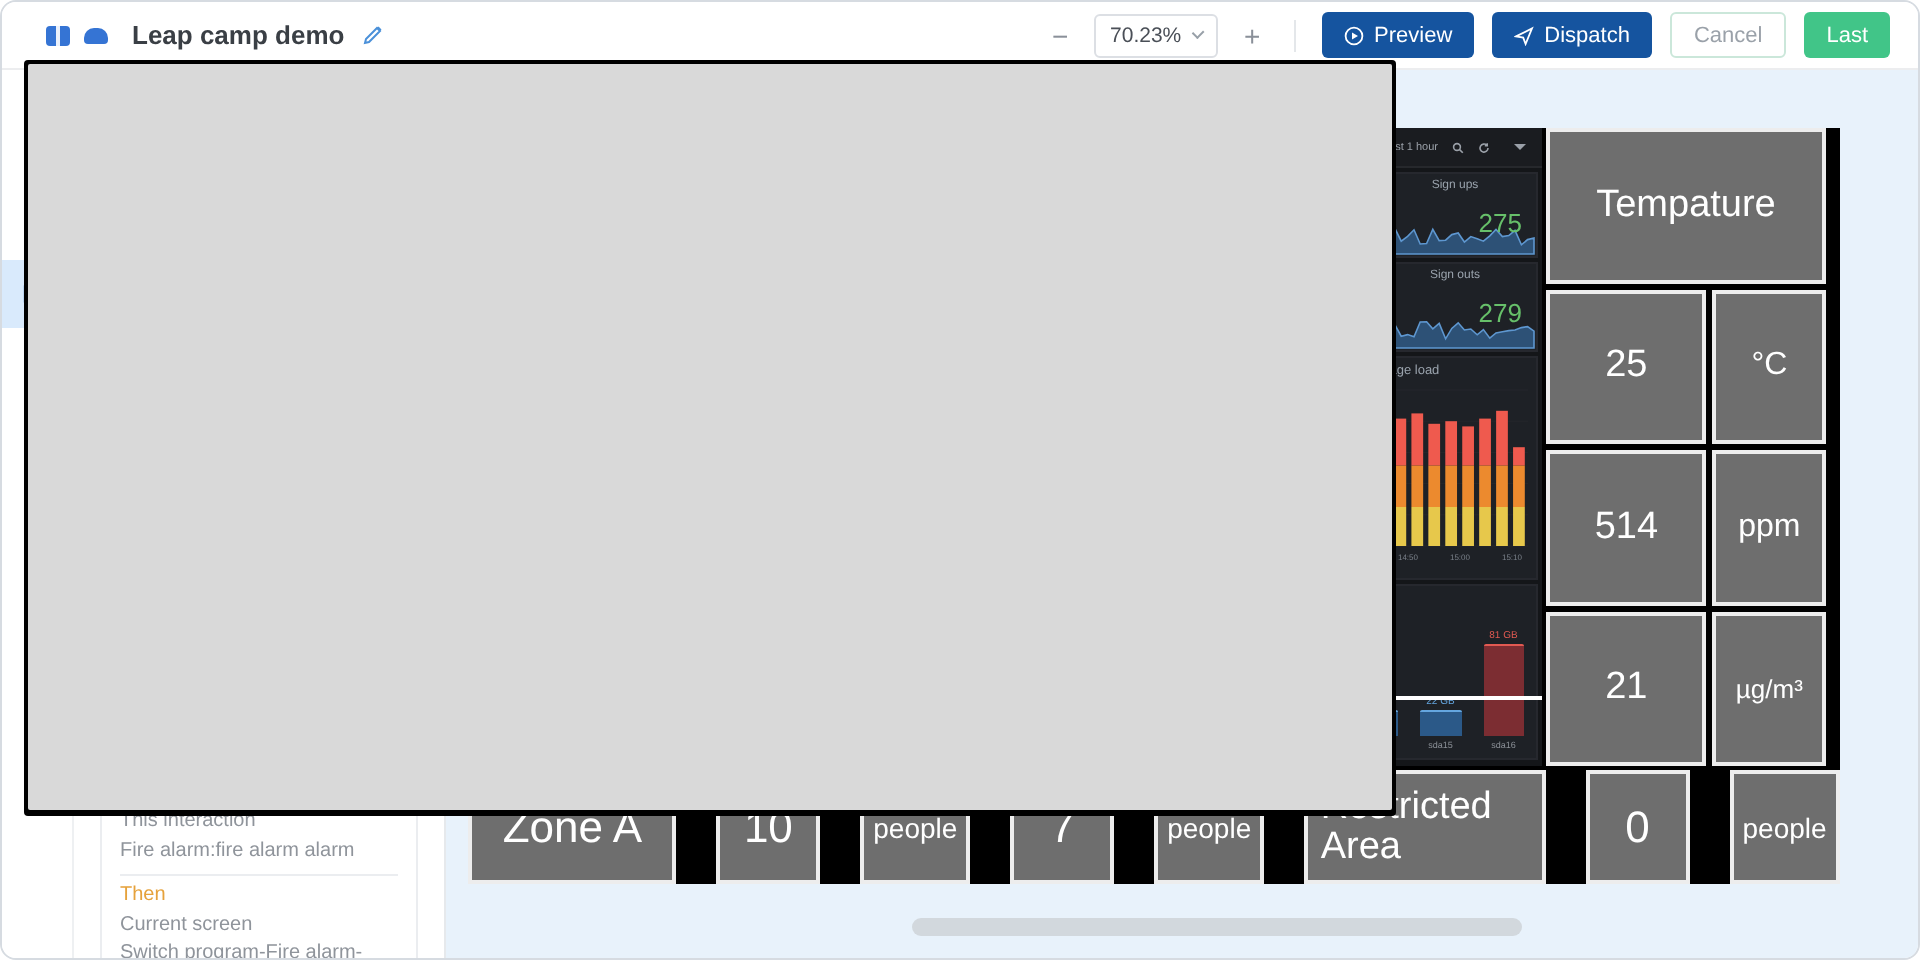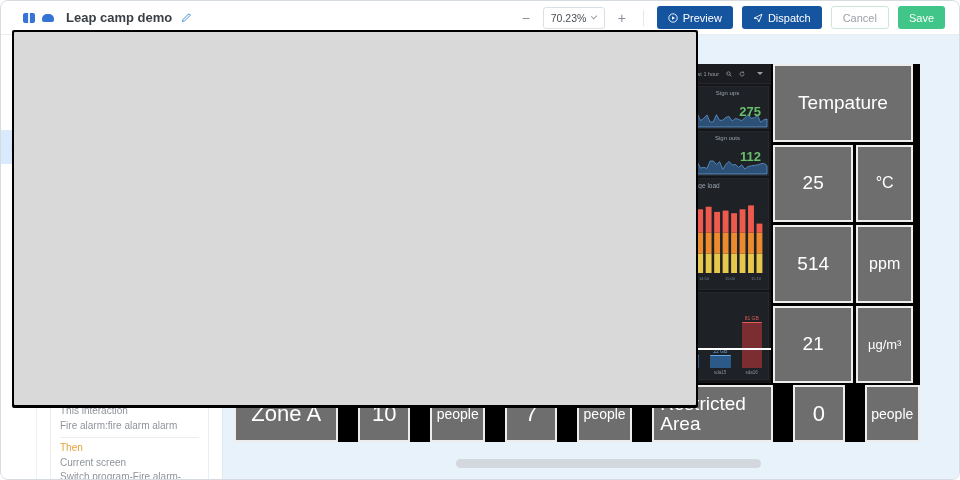--- a/index.html
+++ b/index.html
@@ -65,21 +65,21 @@
 .g-h-grid{width:8px;height:8px;border:1px solid #8a9099;border-radius:1px;margin-right:5px;position:relative}
 .g-h-grid:after{content:"";position:absolute;left:2.5px;top:0;width:1px;height:100%;background:#8a9099}
 .g-title{font-size:7px;font-weight:bold}
 .g-caret{width:0;height:0;border-left:3px solid transparent;border-right:3px solid transparent;border-top:3px solid #9aa0a8;margin-left:5px}
 .g-h-right{margin-left:auto;display:flex;align-items:center;gap:7px;color:#9aa0a8}
 .g-mini{width:6px;height:6px}
 .g-time{font-size:5.5px;display:flex;align-items:center;gap:3px}
 .panel{position:absolute;background:#1e2126;border:1px solid #26282e}
 .p-title{font-size:6.5px;color:#9aa3ad;text-align:center;padding-top:3px;white-space:nowrap;overflow:hidden}
 .p-title.small{font-size:6px}
-.stat-num{position:absolute;right:7px;top:17px;font-size:13px;font-weight:bold;color:#67c06a}
+.stat-num{position:absolute;right:7px;top:17px;font-size:13px;font-weight:normal;color:#67c06a}
 .gauge-val{position:absolute;left:0;right:0;bottom:3px;text-align:center;font-size:7px;font-weight:bold;color:#e8eaec}
 .white-line{position:absolute;left:0;top:284px;width:537px;height:2px;background:#fff;z-index:5}
 #p-memcpu{left:26px;top:22px;width:169px;height:90px}
 #p-logins{left:197px;top:22px;width:168px;height:90px}
 #p-gauge-mem{left:367px;top:22px;width:83px;height:43px}
 #p-signups{left:452px;top:22px;width:83px;height:43px}
 #p-gauge-logout{left:367px;top:67px;width:83px;height:45px}
 #p-signouts{left:452px;top:67px;width:83px;height:45px}
 #p-requests{left:26px;top:114px;width:339px;height:112px}
 #p-pageload{left:367px;top:114px;width:168px;height:112px}
@@ -137,21 +137,21 @@
           </svg>
         <span>Preview</span>
       </button>
       <button class="btn btn-primary">
         <svg width="10" height="10" viewBox="0 0 10 10">
             <path d="M1 5.2 L9 1.2 L5.8 9 L4.6 5.8 Z" fill="none" stroke="#fff" stroke-width="0.9"></path>
           </svg>
         <span>Dispatch</span>
       </button>
       <button class="btn btn-cancel">Cancel</button>
-      <button class="btn btn-save">Save</button>
+      <button class="btn btn-save">Last</button>
     </div>
   </div>
 
   <div class="rail">
     <div class="rail-item" style="top:3px">
       <svg width="14" height="14" viewBox="0 0 14 14">
           <circle cx="7" cy="7" r="3" fill="none" stroke="currentColor" stroke-width="1.2"></circle>
           <path d="M7 1v2M7 11v2M1 7h2M11 7h2M2.8 2.8l1.4 1.4M9.8 9.8l1.4 1.4M11.2 2.8 9.8 4.2M4.2 9.8 2.8 11.2" stroke="currentColor" stroke-width="1.1"></path>
         </svg>
     </div>
@@ -364,21 +364,21 @@
               <path d="M58.07,27.87 A19,19 0 0 1 53.44,35.44" stroke="#d9534f" stroke-width="1.6" fill="none"></path>
               <path d="M26.56,35.44 A19,19 0 1 1 57.88,15.56" stroke="#7cbf6f" stroke-width="1.6" fill="none"></path>
             </svg>
           <div class="gauge-val">141</div>
         </div>
         <div class="panel" id="p-signouts">
           <div class="p-title small">Sign outs</div>
           <svg id="svg-spark-outs" width="81" height="33" style="position:absolute;left:0;bottom:0">
               <path d="M1,32L1.0,19.3L4.2,20.6L7.3,22.5L10.5,20.4L13.6,26.1L16.8,25.3L20.0,26.4L23.1,19.0L26.3,18.9L29.4,22.4L32.6,19.7L35.8,27.4L38.9,22.2L42.1,19.4L45.2,23.0L48.4,22.5L51.6,25.4L54.7,22.8L57.9,27.1L61.0,24.5L64.2,23.9L67.4,23.3L70.5,23.0L73.7,21.8L76.8,21.3L80.0,23.6L80,32Z" fill="rgba(47,86,128,0.9)" stroke="#5e97d0" stroke-width="0.8"></path>
             </svg>
-          <div class="stat-num">112</div>
+          <div class="stat-num">279</div>
         </div>
         <div class="panel" id="p-requests">
           <div class="p-title">server requests</div>
           <svg id="svg-requests" width="337" height="100">
               <line x1="17" y1="4" x2="330" y2="4" stroke="#25272c" stroke-width="0.5"></line>
               <line x1="17" y1="16.666666666666664" x2="330" y2="16.666666666666664" stroke="#25272c" stroke-width="0.5"></line>
               <line x1="17" y1="29.333333333333332" x2="330" y2="29.333333333333332" stroke="#25272c" stroke-width="0.5"></line>
               <line x1="17" y1="42" x2="330" y2="42" stroke="#25272c" stroke-width="0.5"></line>
               <line x1="17" y1="54.666666666666664" x2="330" y2="54.666666666666664" stroke="#25272c" stroke-width="0.5"></line>
               <line x1="17" y1="67.33333333333334" x2="330" y2="67.33333333333334" stroke="#25272c" stroke-width="0.5"></line>

